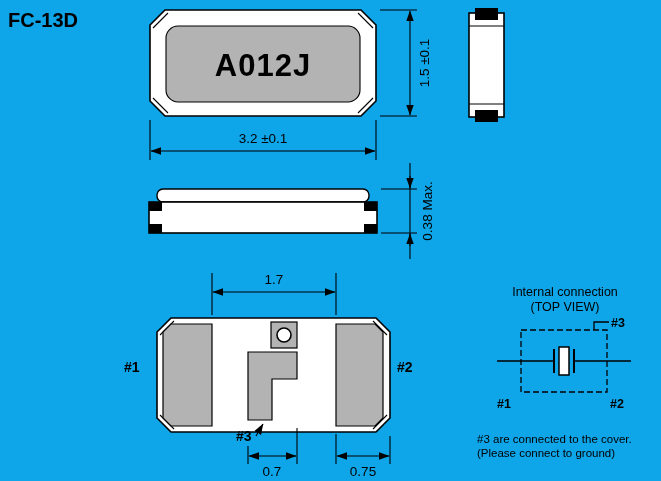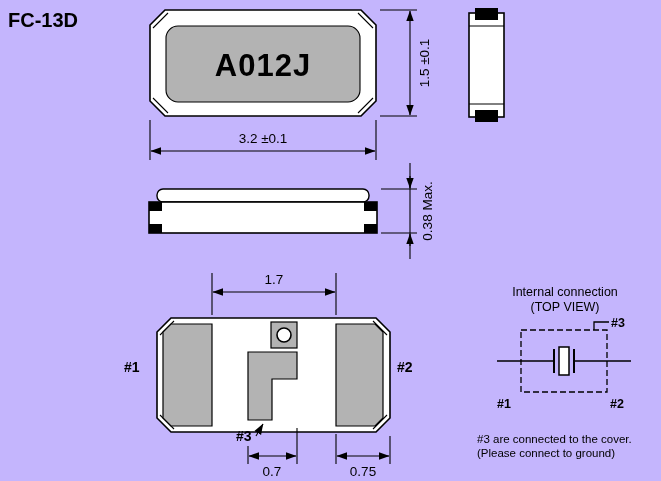--- a/index.html
+++ b/index.html
@@ -1,20 +1,20 @@
 <!DOCTYPE html>
 <html><head>
 <meta charset="utf-8">
 <style>
   html, body { margin: 0; padding: 0; background: #ffffff; }
   .canvas {
     position: relative;
     width: 661px;
     height: 481px;
-    background: #c4b5fd;
+    background: #0ea5e9;
     overflow: hidden;
     font-family: "Liberation Sans", sans-serif;
   }
   svg { position: absolute; top: 0; left: 0; }
   text { font-family: "Liberation Sans", "DejaVu Sans", sans-serif; fill: #000000; }
 </style>
 </head>
 <body>
 
 <div class="canvas">

